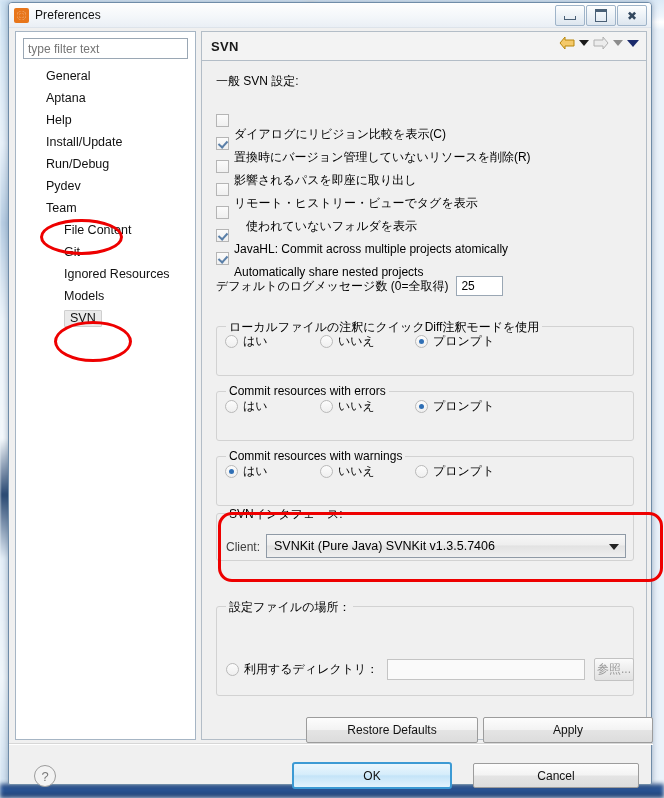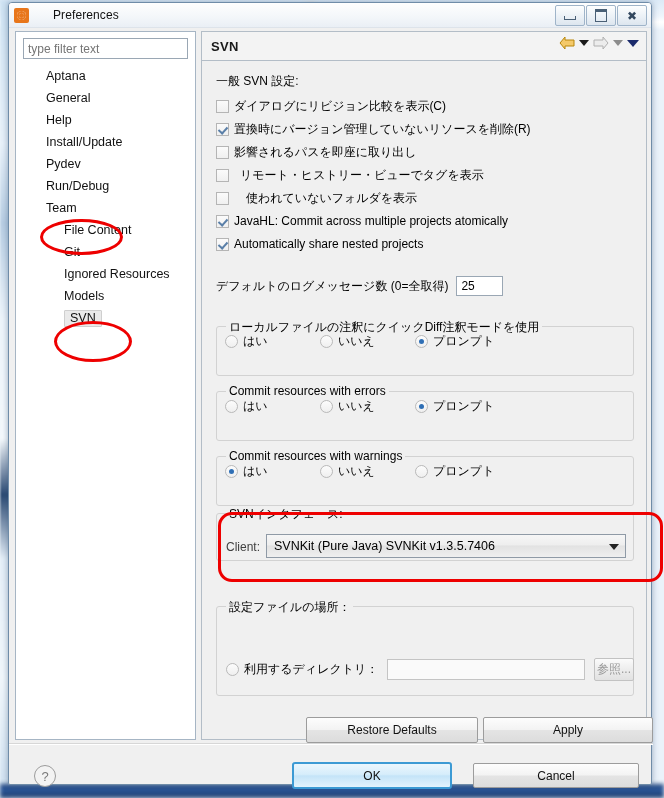--- a/index.html
+++ b/index.html
@@ -43,21 +43,21 @@
     border: 1px solid #6f8ca8;
     border-radius: 4px 4px 2px 2px;
     box-shadow: 0 0 6px rgba(40,70,110,.45);
     box-sizing: border-box;
   }
   .titlebar {
     height: 24px; position:relative;
     background: linear-gradient(180deg,#fefefe 0%, #f4f7fa 55%, #eaeff5 100%);
     border-bottom: 1px solid #dde3ea;
     border-radius: 3px 3px 0 0;
-    display:flex; align-items:center;gap:18px;
+    display:flex; align-items:center;
   }
   .gear-ico {
     width:15px; height:15px; margin-left:5px; margin-right:6px;
     background:#e8761b; border-radius:2px;
     position:relative; flex:none;
   }
   .gear-ico:before {
     content:""; position:absolute; left:3px; top:3px; width:9px; height:9px;
     background:#fff; border-radius:50%;
     box-shadow: inset 0 0 0 2px #e8761b;
@@ -138,21 +138,21 @@
   .cbox {
     width:13px; height:13px; box-sizing:border-box; flex:none;
     border:1px solid #b5b5b5; background:linear-gradient(180deg,#fbfbfb,#f0f0f0);
     margin-right:5px; position:relative;
   }
   .cbox.checked:after {
     content:""; position:absolute; left:3px; top:1px;
     width:4px; height:7px; border:solid #5a7fa8; border-width:0 2px 2px 0;
     transform: rotate(42deg);
   }
-  .cb-label { line-height:14px; }
+  .cb-label { line-height:14px;margin-top:28px; }
 
   .field-row { position:absolute; display:flex; align-items:center; font-size:12px;}
   .num-input {
     width:47px; height:20px; box-sizing:border-box; margin-left:8px;
     border:1px solid #9aa7b4; background:#fff; padding:1px 4px;
     font-size:12px; font-family:"Liberation Sans", sans-serif;
   }
 
   .group {
     position:absolute; box-sizing:border-box;
@@ -269,36 +269,36 @@
   </div>
 
   <div class="dlg-body">
 
     <div class="content">
 
       <div class="tree-panel">
         <input class="filter-box" type="text" placeholder="type filter text" style="">
         <div class="tree" id="tree-container">
             <div class="tree-item">
+              <span>General</span>
+            </div>
+            <div class="tree-item">
               <span>Aptana</span>
             </div>
             <div class="tree-item">
-              <span>General</span>
-            </div>
-            <div class="tree-item">
               <span>Help</span>
             </div>
             <div class="tree-item">
               <span>Install/Update</span>
             </div>
             <div class="tree-item">
+              <span>Run/Debug</span>
+            </div>
+            <div class="tree-item">
               <span>Pydev</span>
-            </div>
-            <div class="tree-item">
-              <span>Run/Debug</span>
             </div>
             <div class="tree-item">
               <span>Team</span>
             </div>
             <div class="tree-item child">
               <span>File Content</span>
             </div>
             <div class="tree-item child">
               <span>Git</span>
             </div>
@@ -347,21 +347,21 @@
                 <span class="cb-label">ダイアログにリビジョン比較を表示(C)</span>
               </div>
               <div class="cb-row" style="left: 14px; top: 61px;">
                 <span class="cbox checked"></span>
                 <span class="cb-label">置換時にバージョン管理していないリソースを削除(R)</span>
               </div>
               <div class="cb-row" style="left: 14px; top: 84px;">
                 <span class="cbox"></span>
                 <span class="cb-label">影響されるパスを即座に取り出し</span>
               </div>
-              <div class="cb-row" style="left: 14px; top: 107px; gap: 6px;">
+              <div class="cb-row" style="left: 14px; top: 107px;">
                 <span class="cbox"></span>
                 <span class="cb-label">リモート・ヒストリー・ビューでタグを表示</span>
               </div>
               <div class="cb-row" style="left: 14px; top: 130px; gap: 12px;">
                 <span class="cbox"></span>
                 <span class="cb-label">使われていないフォルダを表示</span>
               </div>
               <div class="cb-row" style="left: 14px; top: 153px;">
                 <span class="cbox checked"></span>
                 <span class="cb-label">JavaHL: Commit across multiple projects atomically</span>

